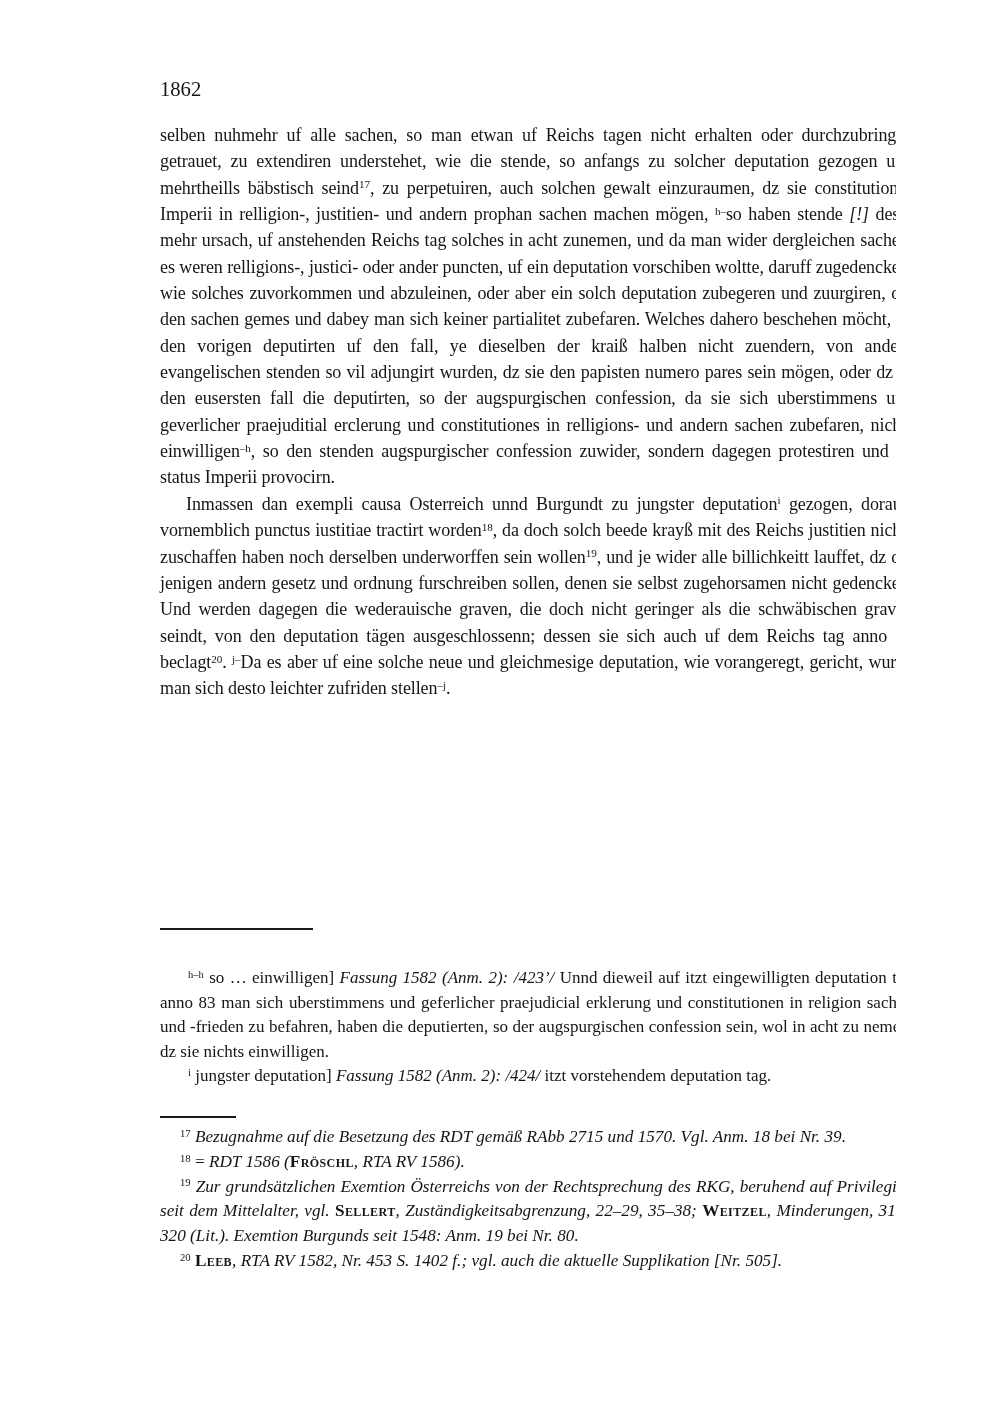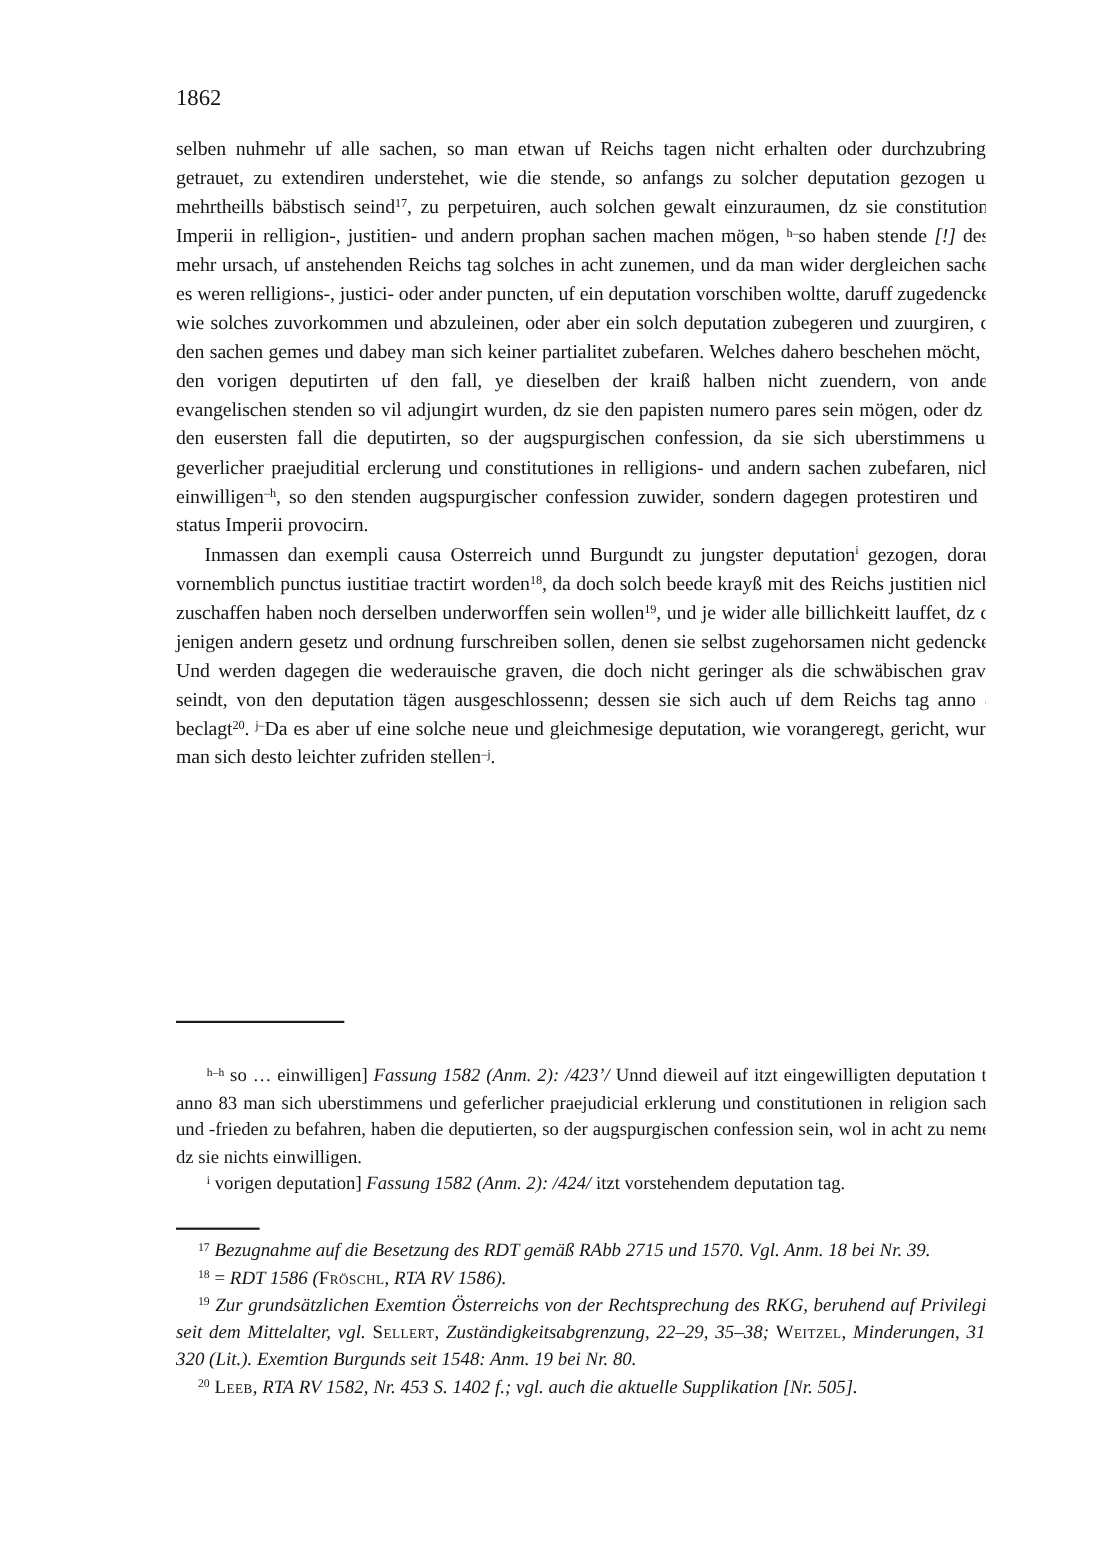--- a/index.html
+++ b/index.html
@@ -52,21 +52,21 @@
 
   .footnotes-block {
     font-size: 17.2px;
     line-height: 24.8px;
     text-align: justify;
   }
   .footnote { margin: 0; text-indent: 20px; }
 
   .run-n  { font-style: normal; }
   .run-i  { font-style: italic; }
-  .run-sc { font-variant: small-caps; letter-spacing: 0.4px; }
+  .run-sc { font-variant: small-caps; letter-spacing: 0.4px; font-weight: bold; }
   .run-sup {
     font-size: 62%;
     position: relative;
     top: -0.48em;
     line-height: 0;
   }
 </style>
 </head>
 <body>
 
@@ -79,21 +79,21 @@
 
     <div class="body-block">
         <p class="body-par"><span class="run-n">selben nuhmehr uf alle sachen, so man etwan uf Reichs tagen nicht erhalten oder durchzubringen getrauet, zu extendiren understehet, wie die stende, so anfangs zu solcher deputation gezogen und mehrtheills bäbstisch seind</span><span class="run-sup">17</span><span class="run-n">, zu perpetuiren, auch solchen gewalt einzuraumen, dz sie constitutiones Imperii in relligion-, justitien- und andern prophan sachen machen mögen, </span><span class="run-sup">h–</span><span class="run-n">so haben stende </span><span class="run-i">[!]</span><span class="run-n"> desto mehr ursach, uf anstehenden Reichs tag solches in acht zunemen, und da man wider dergleichen sachen, es weren relligions-, justici- oder ander puncten, uf ein deputation vorschiben woltte, daruff zugedencken, wie solches zuvorkommen und abzuleinen, oder aber ein solch deputation zubegeren und zuurgiren, die den sachen gemes und dabey man sich keiner partialitet zubefaren. Welches dahero beschehen möcht, da den vorigen deputirten uf den fall, ye dieselben der kraiß halben nicht zuendern, von andern evangelischen stenden so vil adjungirt wurden, dz sie den papisten numero pares sein mögen, oder dz uf den eusersten fall die deputirten, so der augspurgischen confession, da sie sich uberstimmens und geverlicher praejuditial erclerung und constitutiones in relligions- und andern sachen zubefaren, nichts einwilligen</span><span class="run-sup">–h</span><span class="run-n">, so den stenden augspurgischer confession zuwider, sondern dagegen protestiren und ad status Imperii provocirn.</span></p>
         <p class="body-par indent"><span class="run-n">Inmassen dan exempli causa Osterreich unnd Burgundt zu jungster deputation</span><span class="run-sup">i</span><span class="run-n"> gezogen, dorauff vornemblich punctus iustitiae tractirt worden</span><span class="run-sup">18</span><span class="run-n">, da doch solch beede krayß mit des Reichs justitien nichts zuschaffen haben noch derselben underworffen sein wollen</span><span class="run-sup">19</span><span class="run-n">, und je wider alle billichkeitt lauffet, dz die jenigen andern gesetz und ordnung furschreiben sollen, denen sie selbst zugehorsamen nicht gedencken. Und werden dagegen die wederauische graven, die doch nicht geringer als die schwäbischen graven seindt, von den deputation tägen ausgeschlossenn; dessen sie sich auch uf dem Reichs tag anno 82 beclagt</span><span class="run-sup">20</span><span class="run-n">. </span><span class="run-sup">j–</span><span class="run-n">Da es aber uf eine solche neue und gleichmesige deputation, wie vorangeregt, gericht, wurde man sich desto leichter zufriden stellen</span><span class="run-sup">–j</span><span class="run-n">.</span></p>
       </div>
 
     <div class="rule rule-long"></div>
 
     <div class="apparatus-block">
         <p class="app-note"><span class="run-sup">h–h</span><span class="run-n"> so … einwilligen] </span><span class="run-i">Fassung 1582 (Anm. 2): /423’/</span><span class="run-n"> Unnd dieweil auf itzt eingewilligten deputation tag anno 83 man sich uberstimmens und geferlicher praejudicial erklerung und constitutionen in religion sachen und -frieden zu befahren, haben die deputierten, so der augspurgischen confession sein, wol in acht zu nemen, dz sie nichts einwilligen.</span></p>
-        <p class="app-note"><span class="run-sup">i</span><span class="run-n"> vorigen deputation] </span><span class="run-i">Fassung 1582 (Anm. 2): /424/</span><span class="run-n"> itzt vorstehendem deputation tag.</span></p>
+        <p class="app-note"><span class="run-sup">i</span><span class="run-n"> jungster deputation] </span><span class="run-i">Fassung 1582 (Anm. 2): /424/</span><span class="run-n"> itzt vorstehendem deputation tag.</span></p>
       </div>
 
     <div class="rule rule-short"></div>
 
     <div class="footnotes-block">
         <p class="footnote"><span class="run-sup">17</span><span class="run-i"> Bezugnahme auf die Besetzung des RDT gemäß RAbb 2715 und 1570. Vgl. Anm. 18 bei Nr. 39.</span></p>
         <p class="footnote"><span class="run-sup">18</span><span class="run-n"> = </span><span class="run-i">RDT 1586 (</span><span class="run-sc">Fröschl</span><span class="run-i">, RTA RV 1586).</span></p>
         <p class="footnote"><span class="run-sup">19</span><span class="run-i"> Zur grundsätzlichen Exemtion Österreichs von der Rechtsprechung des RKG, beruhend auf Privilegien seit dem Mittelalter, vgl. </span><span class="run-sc">Sellert</span><span class="run-i">, Zuständigkeitsabgrenzung, 22–29, 35–38; </span><span class="run-sc">Weitzel</span><span class="run-i">, Minderungen, 317–320 (Lit.). Exemtion Burgunds seit 1548: Anm. 19 bei Nr. 80.</span></p>
         <p class="footnote"><span class="run-sup">20</span><span class="run-n"> </span><span class="run-sc">Leeb</span><span class="run-i">, RTA RV 1582, Nr. 453 S. 1402 f.; vgl. auch die aktuelle Supplikation [Nr. 505].</span></p>
       </div>

